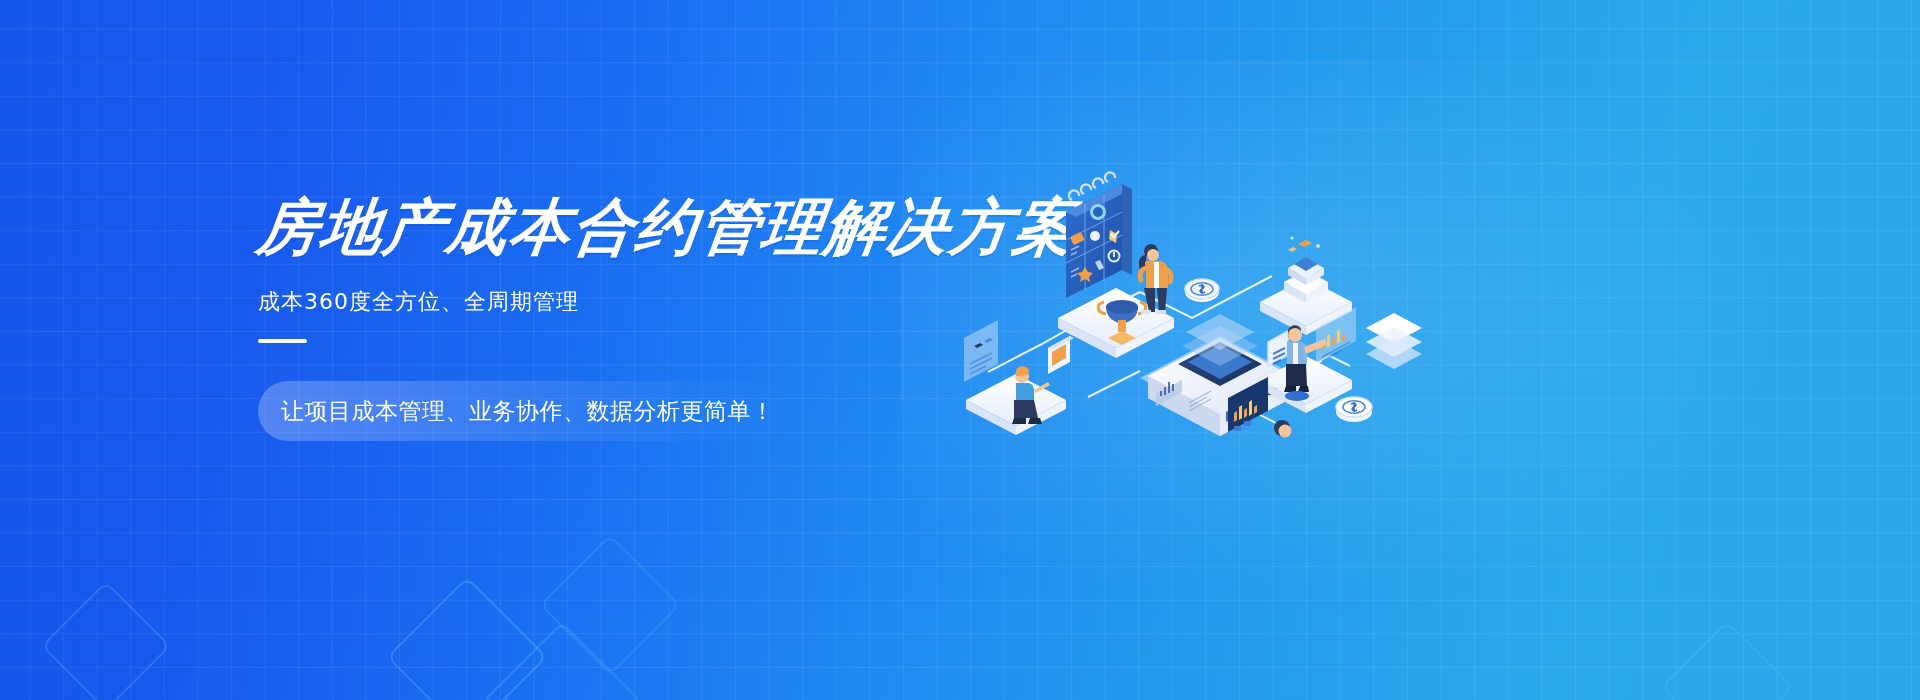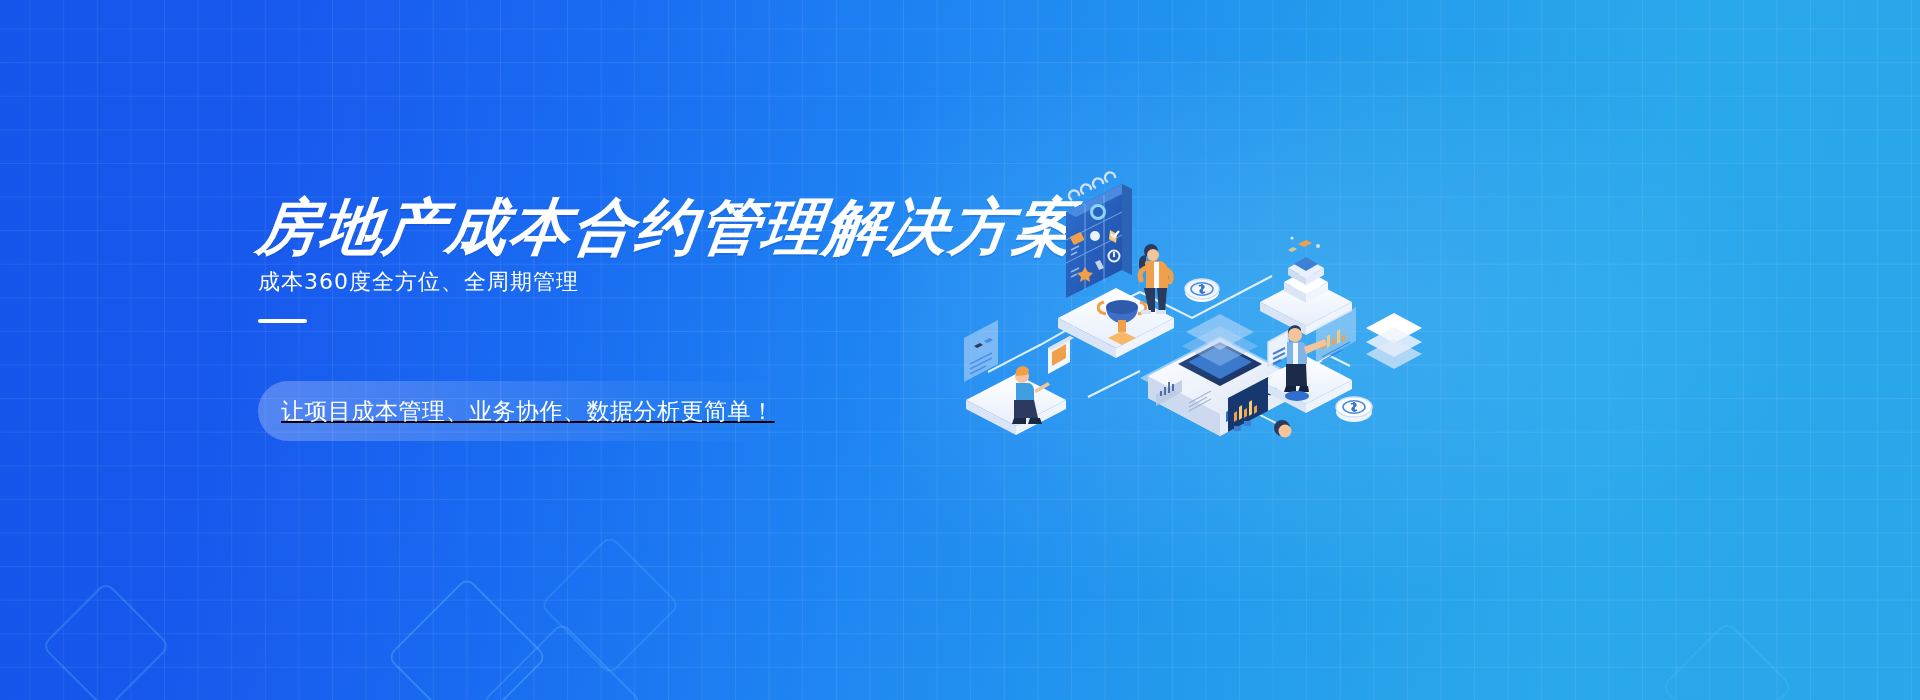--- a/index.html
+++ b/index.html
@@ -44,33 +44,33 @@
   #title{
     font-size:61px;line-height:1.0;color:#ffffff;
     font-weight:bold;font-style:italic;
     letter-spacing:2px;
     font-family:"DejaVu Sans","Liberation Sans",sans-serif;
     text-shadow:0 2px 0 rgba(10,60,170,.18);
     white-space:nowrap;
     transform:skewX(-7deg);
   }
   #subtitle{
-    margin-top:10px;
+    margin-top:30px;
     font-size:22px;color:#ffffff;letter-spacing:1px;
     font-family:"DejaVu Sans","Liberation Sans",sans-serif;
     white-space:nowrap;
   }
   #rule{
     margin-top:22px;width:49px;height:4px;background:#ffffff;border-radius:2px;
   }
   #pill{
     position:absolute;left:0px;top:185px;
     height:60px;width:536px;border-radius:30px;
     background:linear-gradient(90deg, rgba(255,255,255,.26) 0%, rgba(255,255,255,.14) 42%, rgba(255,255,255,.03) 80%, rgba(255,255,255,0) 100%);
-    display:flex;align-items:center;text-decoration:underline;
+    display:flex;align-items:center;
   }
   #tagline{
     padding-left:23px;
     font-size:23px;color:#ffffff;letter-spacing:.5px;
     font-family:"DejaVu Sans","Liberation Sans",sans-serif;
     white-space:nowrap;
   }
 
   
   #illus{position:absolute;left:930px;top:150px;width:500px;height:290px;}

